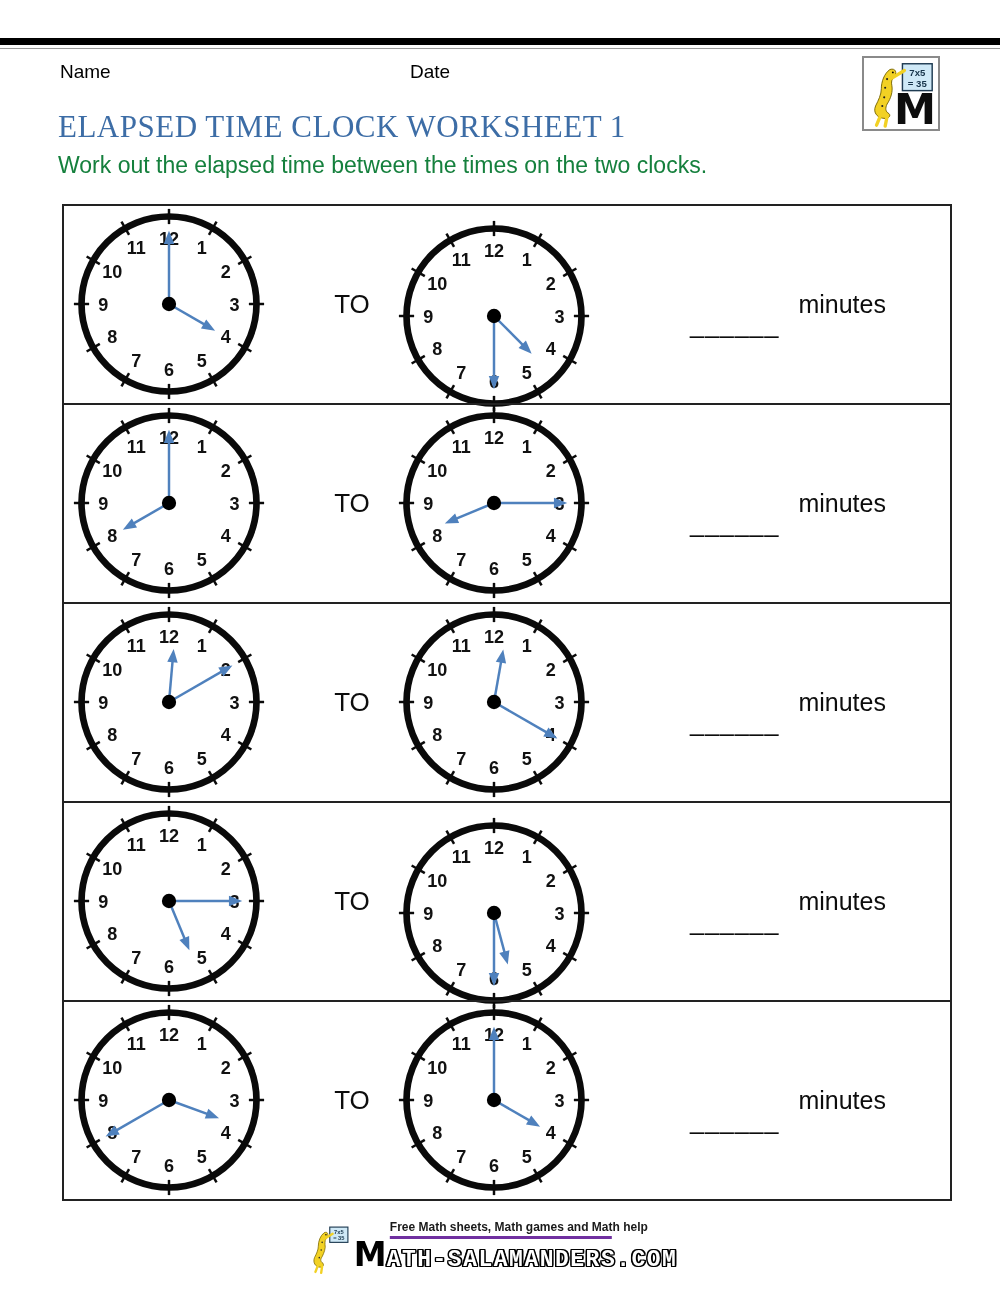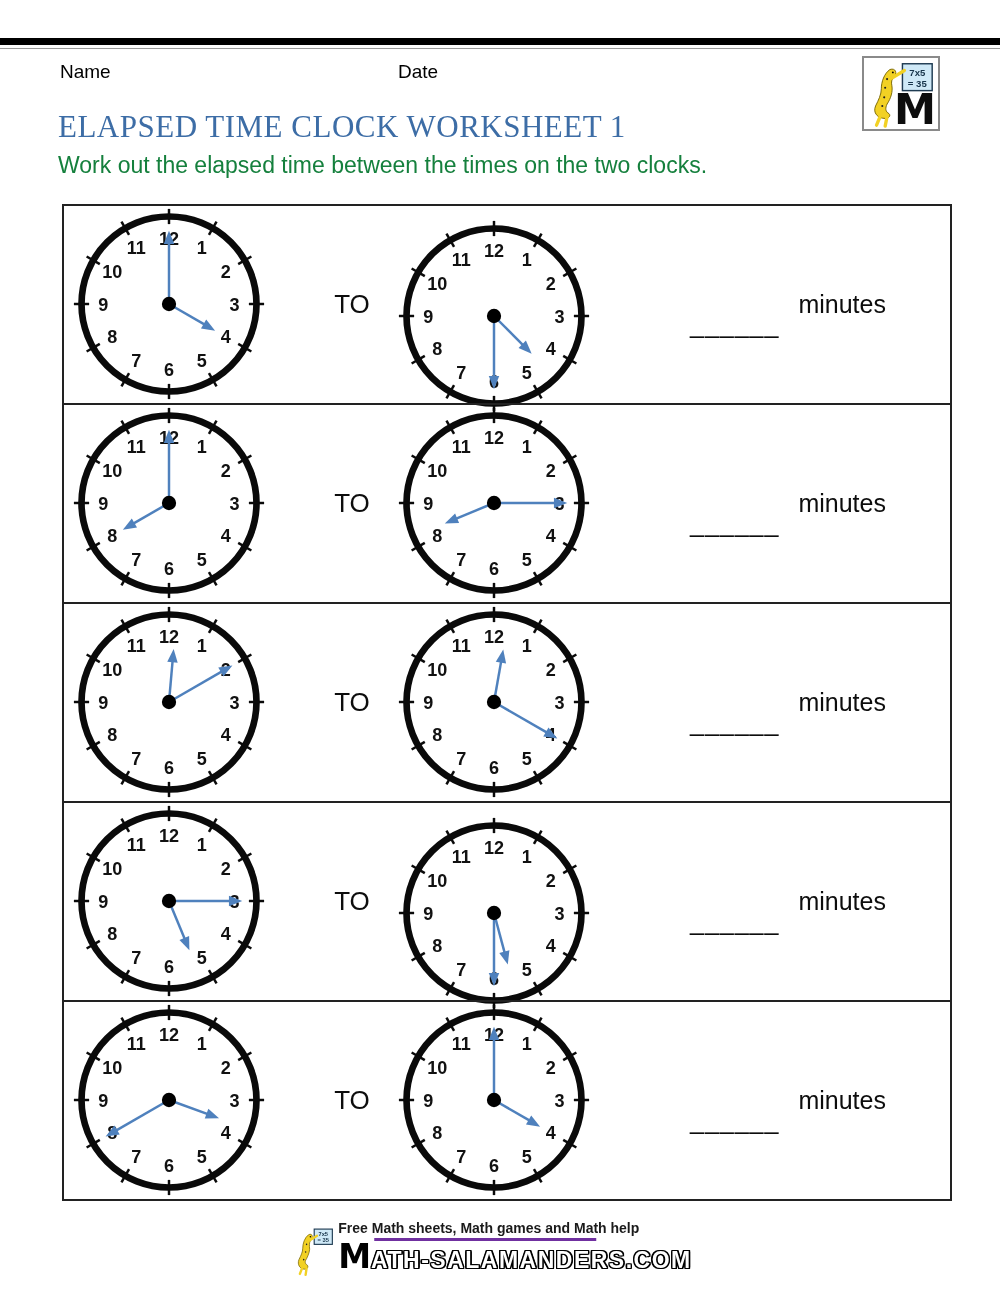--- a/index.html
+++ b/index.html
@@ -1,43 +1,43 @@
 <!DOCTYPE html>
 <html><head>
 <meta charset="utf-8">
 <style>
   html,body{margin:0;padding:0;background:#fff;}
   body{width:1000px;height:1294px;position:relative;font-family:"Liberation Sans",sans-serif;color:#111;overflow:hidden;}
   .topbar{position:absolute;left:0;top:38px;width:1000px;height:7px;background:#000;}
   .topbar-thin{position:absolute;left:0;top:48px;width:1000px;height:1px;background:#9a9a9a;}
   .hdr-label{position:absolute;top:61px;font-size:19px;color:#000;}
   .hdr-name{left:60px;}
-  .hdr-date{left:398px;}
+  .hdr-date{left:410px;}
   .logo-box{position:absolute;left:862px;top:56px;width:78px;height:75px;border:2px solid #8a8a8a;background:#fff;box-sizing:border-box;}
   .page-title{position:absolute;left:58px;top:109px;font-family:"Liberation Serif",serif;font-size:31px;color:#3d6da6;letter-spacing:.5px;}
   .instruction{position:absolute;left:58px;top:152px;font-size:23px;color:#15803d;}
   .ws-table{position:absolute;left:62px;top:204px;width:886px;border:2px solid #222;box-sizing:content-box;background:#fff;}
   .ws-row{position:relative;height:197px;}
   .ws-row + .ws-row{border-top:2px solid #222;}
   .clock{position:absolute;width:194px;height:194px;top:1px;}
   .clock svg{overflow:visible;display:block;}
   .clock-a{left:8px;}
   .clock-b{left:333px;}
   .shift-down{transform:translateY(12px);}
   .to-label{position:absolute;left:228px;top:0;width:120px;height:100%;display:flex;align-items:center;justify-content:center;font-size:26px;color:#0d0d0d;}
   .answer{position:absolute;left:626px;top:0;right:0;height:100%;display:flex;align-items:center;font-size:25px;color:#0d0d0d;white-space:pre;}
   .answer .blank{letter-spacing:1px;margin-top:40px;}
   .answer .unit{margin-left:19px;}
   .footer{position:absolute;left:50%;top:1220px;transform:translateX(-52%);display:flex;align-items:flex-end;}
   .f-col{margin-left:4px;}
-  .f-tagline{font-size:14px;font-weight:bold;color:#1a1a1a;}
+  .f-tagline{font-size:12px;font-weight:bold;color:#1a1a1a;margin-left:36px;}
   .f-rule{height:3px;background:#7030a0;margin:2px 0 1px 36px;width:222px;}
   .f-site{line-height:30px;white-space:nowrap;}
   .f-site .site-m{font-size:33px;font-weight:bold;color:#000;font-family:"DejaVu Sans",sans-serif;}
-  .f-site .site-rest{font-size:23px;font-weight:bold;letter-spacing:1.5px;color:#fff;font-family:Liberation Sans, sans-serif;
+  .f-site .site-rest{font-size:23px;font-weight:bold;letter-spacing:1.5px;color:#fff;font-family:Liberation Mono, monospace;
     text-shadow:-1.4px -1.4px 0 #000,1.4px -1.4px 0 #000,-1.4px 1.4px 0 #000,1.4px 1.4px 0 #000,0 -1.4px 0 #000,0 1.4px 0 #000,-1.4px 0 0 #000,1.4px 0 0 #000;}
 </style>
 </head>
 <body>
 
 <div class="topbar"></div>
 <div class="topbar-thin"></div>
 
 <span class="hdr-label hdr-name">Name</span>
 <span class="hdr-label hdr-date">Date</span>

